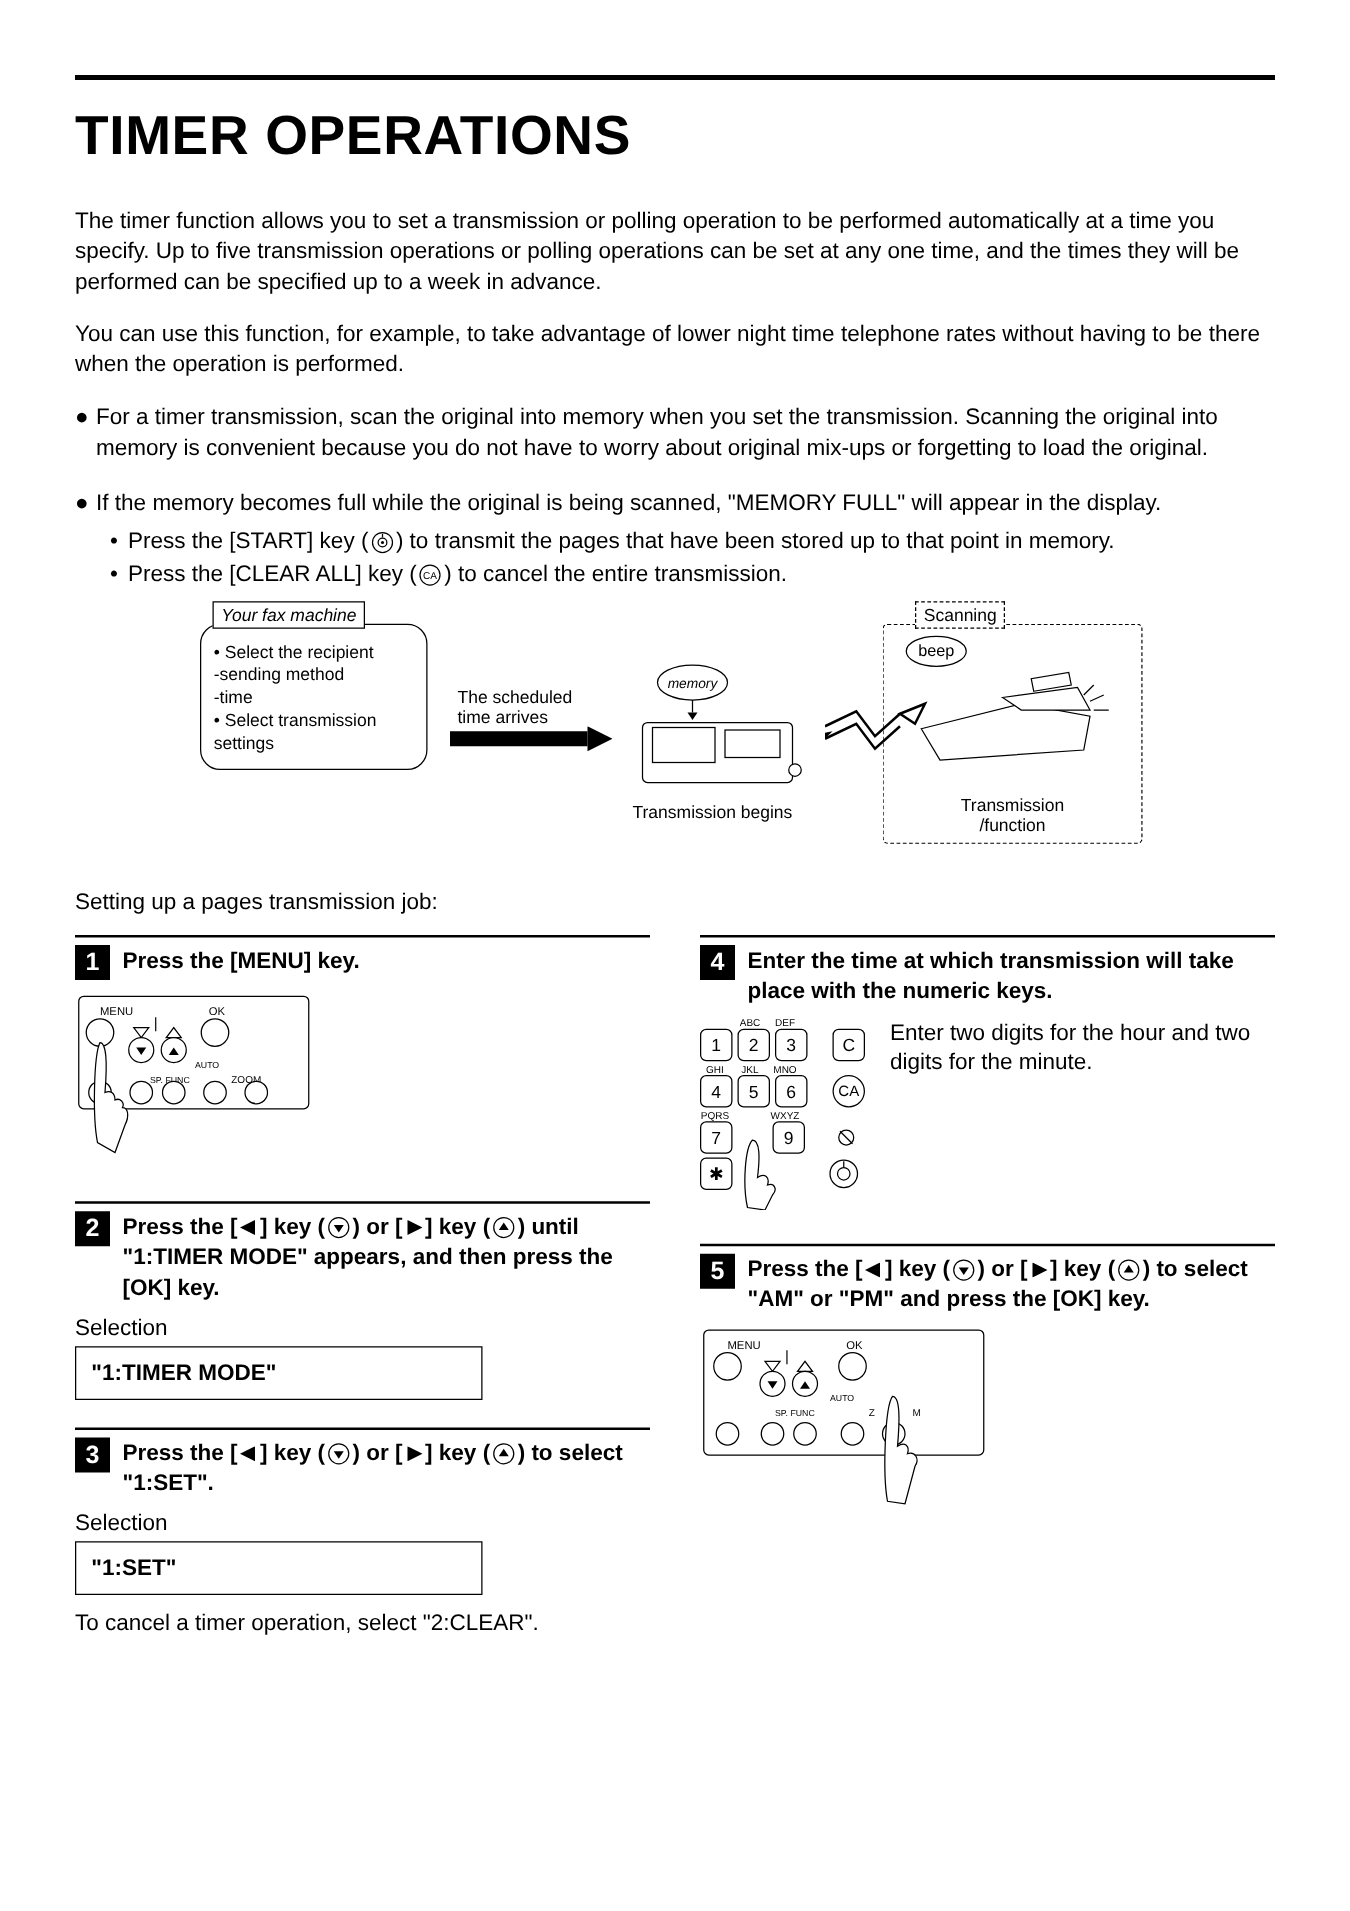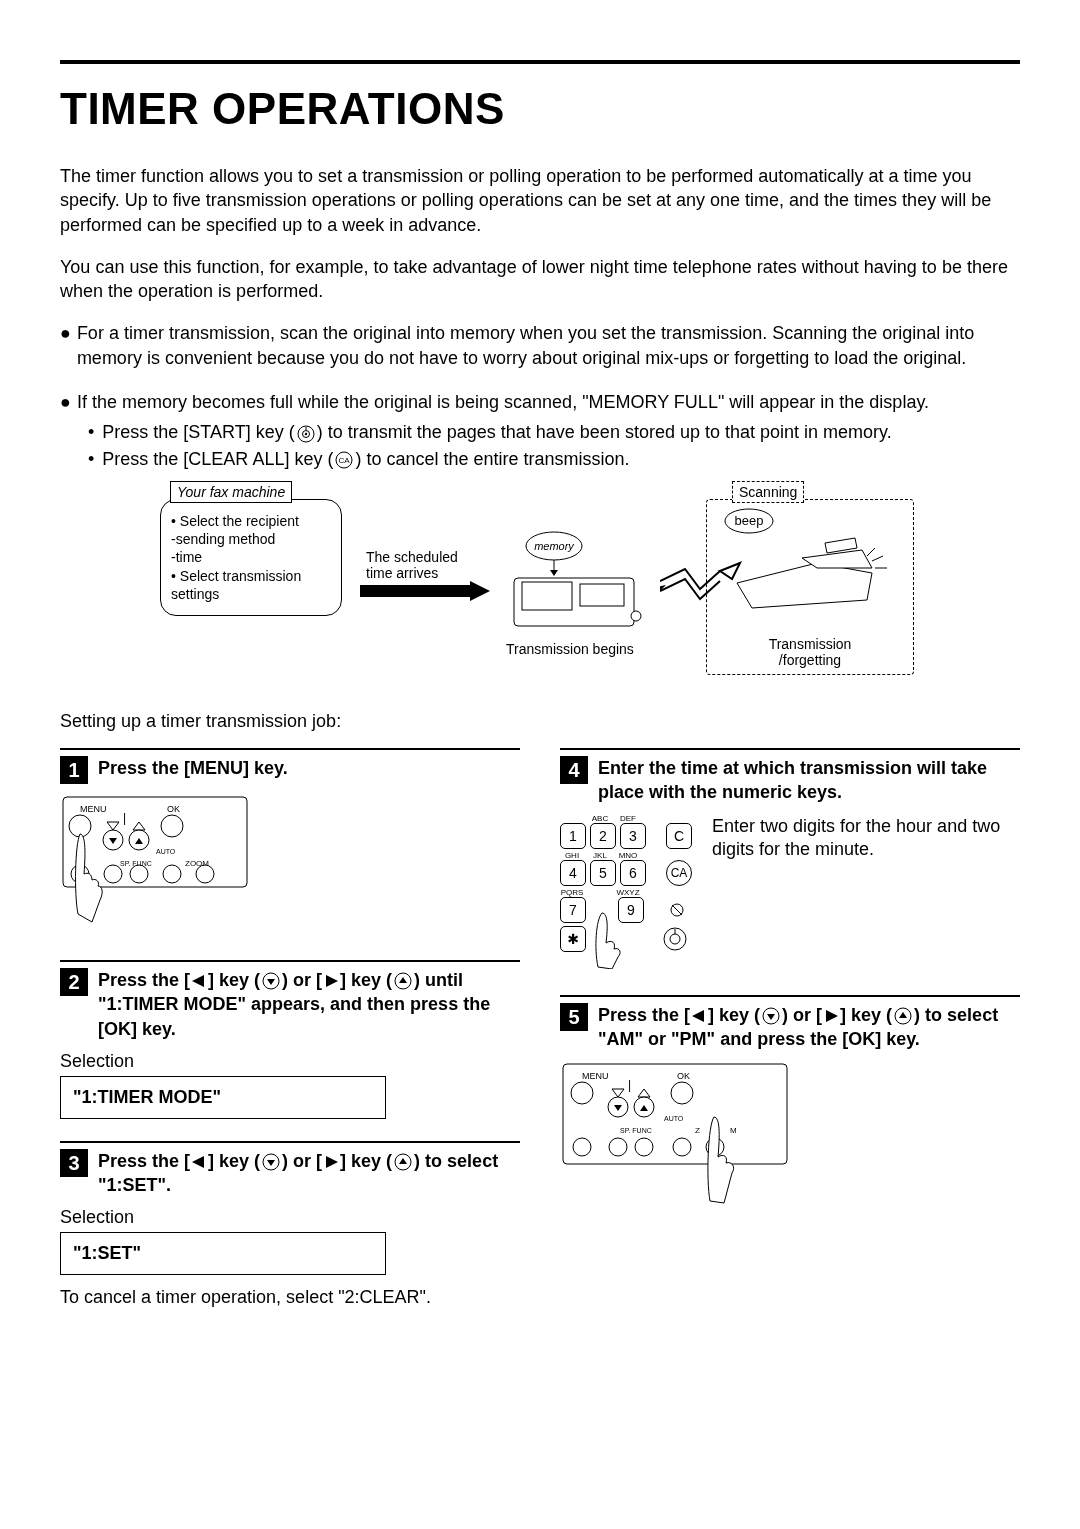--- a/index.html
+++ b/index.html
@@ -308,25 +308,25 @@
 
       <svg style="position:absolute; top:28px; left:10px;" width="180" height="90" viewBox="0 0 180 90">
         <path d="M20 55 L100 35 L155 45 L150 72 L35 80 Z" fill="#fff" stroke="#000"></path>
         <path d="M85 30 L145 22 L155 40 L100 40 Z" fill="#fff" stroke="#000"></path>
         <path d="M110 25 L140 20 L138 10 L108 15 Z" fill="#fff" stroke="#000"></path>
         <line x1="150" y1="28" x2="158" y2="20" stroke="#000"></line>
         <line x1="155" y1="33" x2="166" y2="28" stroke="#000"></line>
         <line x1="158" y1="40" x2="170" y2="40" stroke="#000"></line>
       </svg>
       <div style="position:absolute; bottom:6px; left:0; right:0; text-align:center; font-size:14px; white-space:pre-line;">Transmission
-/forgetting</div>
+/function</div>
     </div>
   </div>
 
-  <div class="setup-lead">Setting up a timer transmission job:</div>
+  <div class="setup-lead">Setting up a pages transmission job:</div>
 
   <div class="columns">
 
     <div class="col">
 
       <div class="step">
         <hr>
         <div class="step-head">
           <div class="step-num">1</div>
           <div>Press the [MENU] key.</div>

